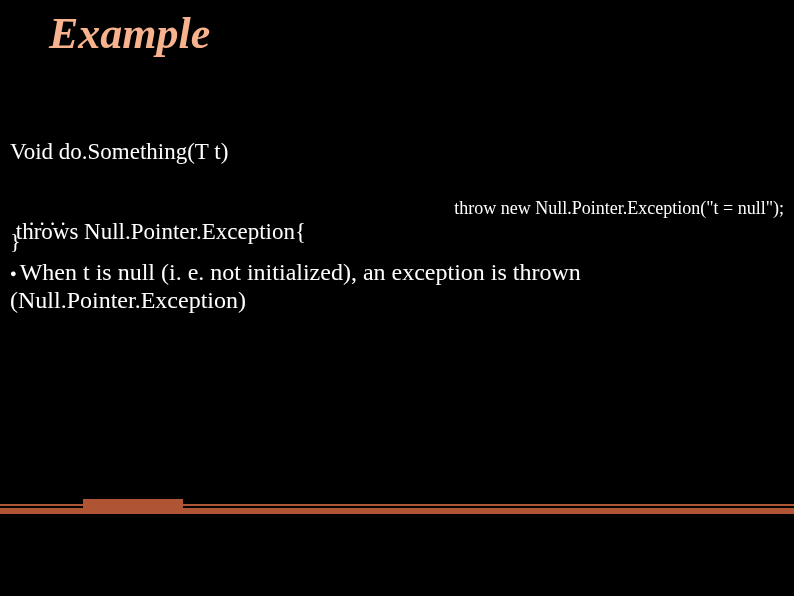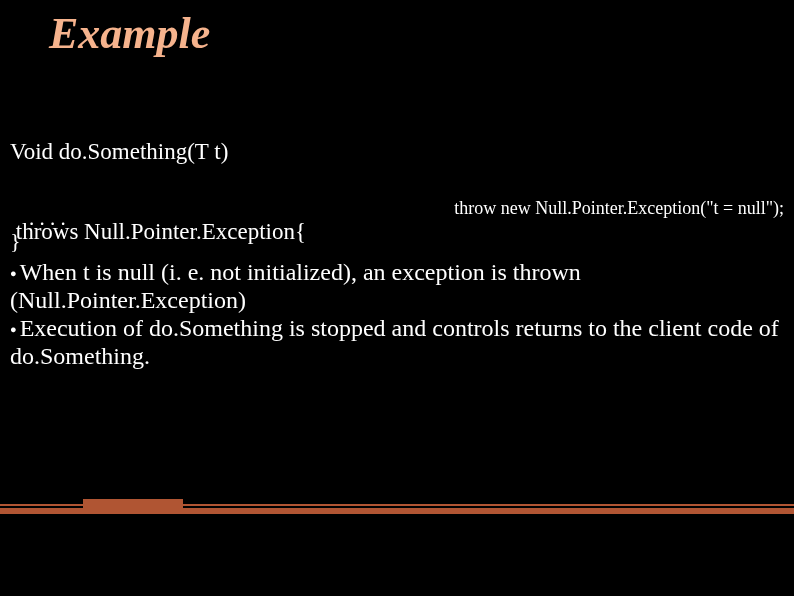--- a/index.html
+++ b/index.html
@@ -118,19 +118,18 @@
     <div> throws Null.Pointer.Exception{</div>
   </div>
 
   <div class="code-ellipsis">. . . .</div>
   <div class="code-close">}</div>
 
   <div class="side-snippet">throw new Null.Pointer.Exception("t = null");</div>
 
   <div class="body-text">
     <div class="para"><span class="bullet-dot">●</span><span>When t is null (i. e. not initialized), an exception is thrown (Null.Pointer.Exception)</span></div>
-    <div class="para"><span class="bullet-dot">●</span><span>Execution of do.Something is stopped and controls returns to the client code of do.Something.</span></div>
   </div>
 
   <div class="accent-bar-top"></div>
   <div class="accent-bar"></div>
   <div class="accent-block"></div>
 </div>
 
 </body></html>

